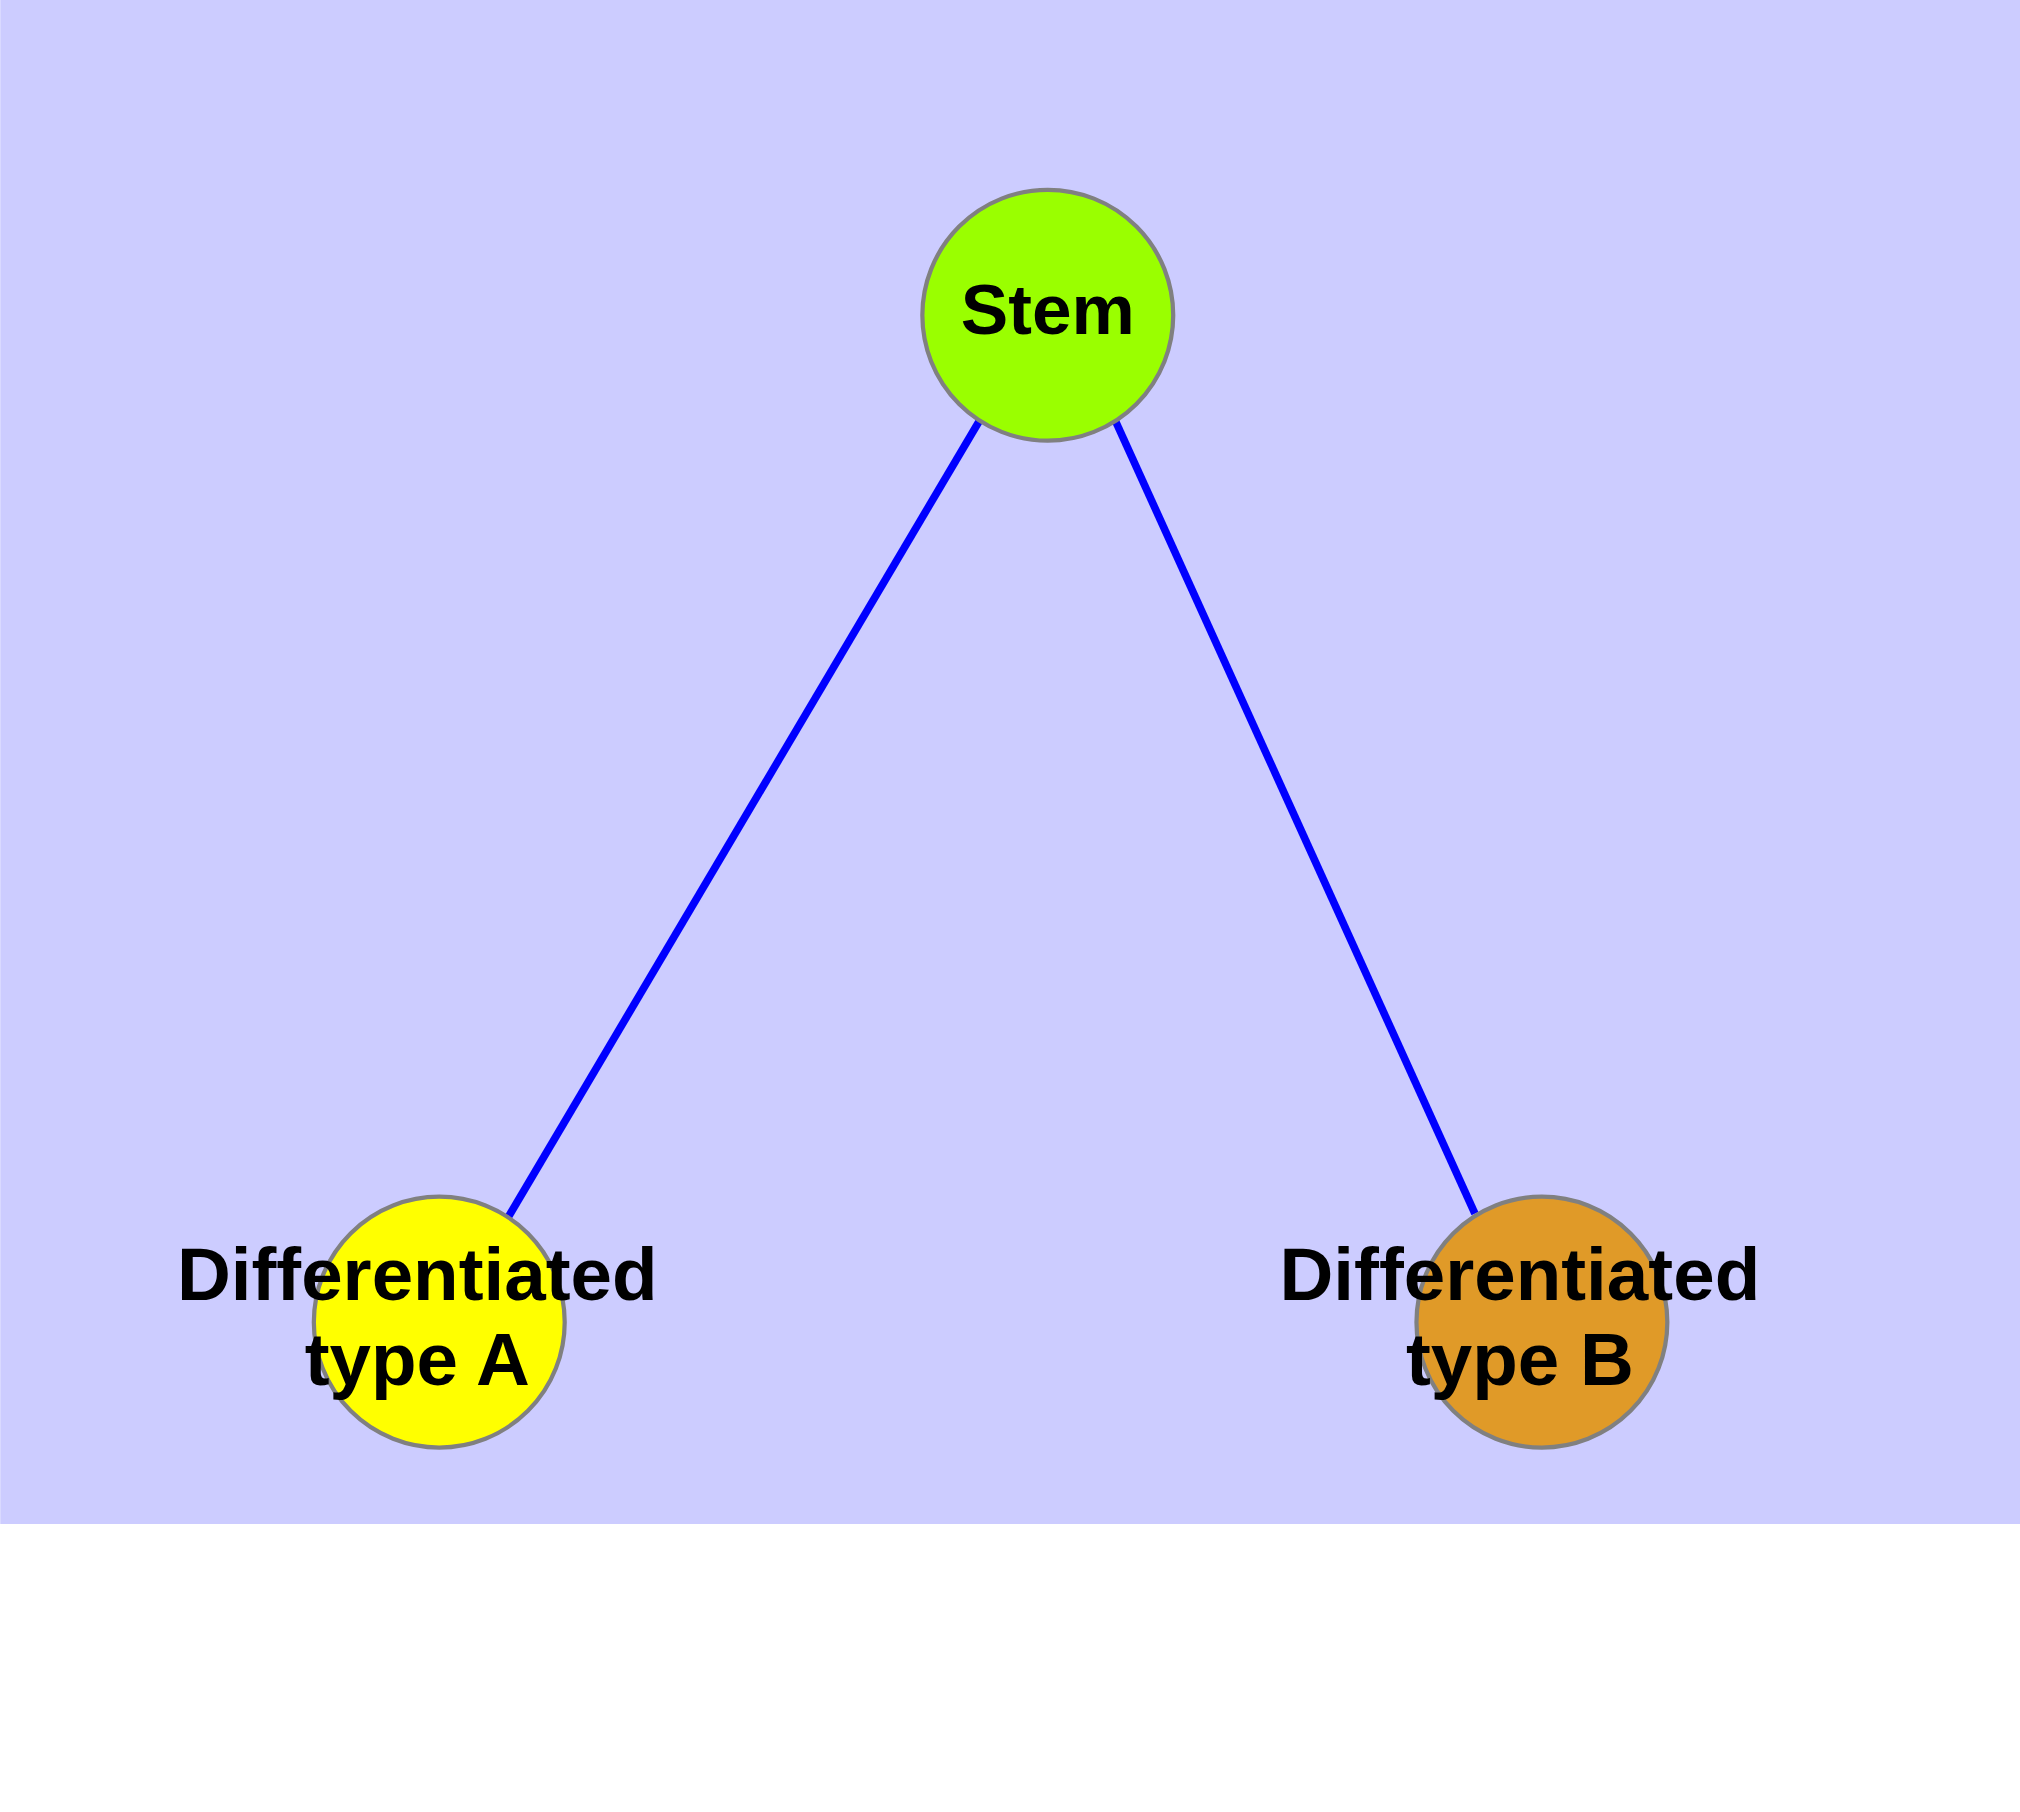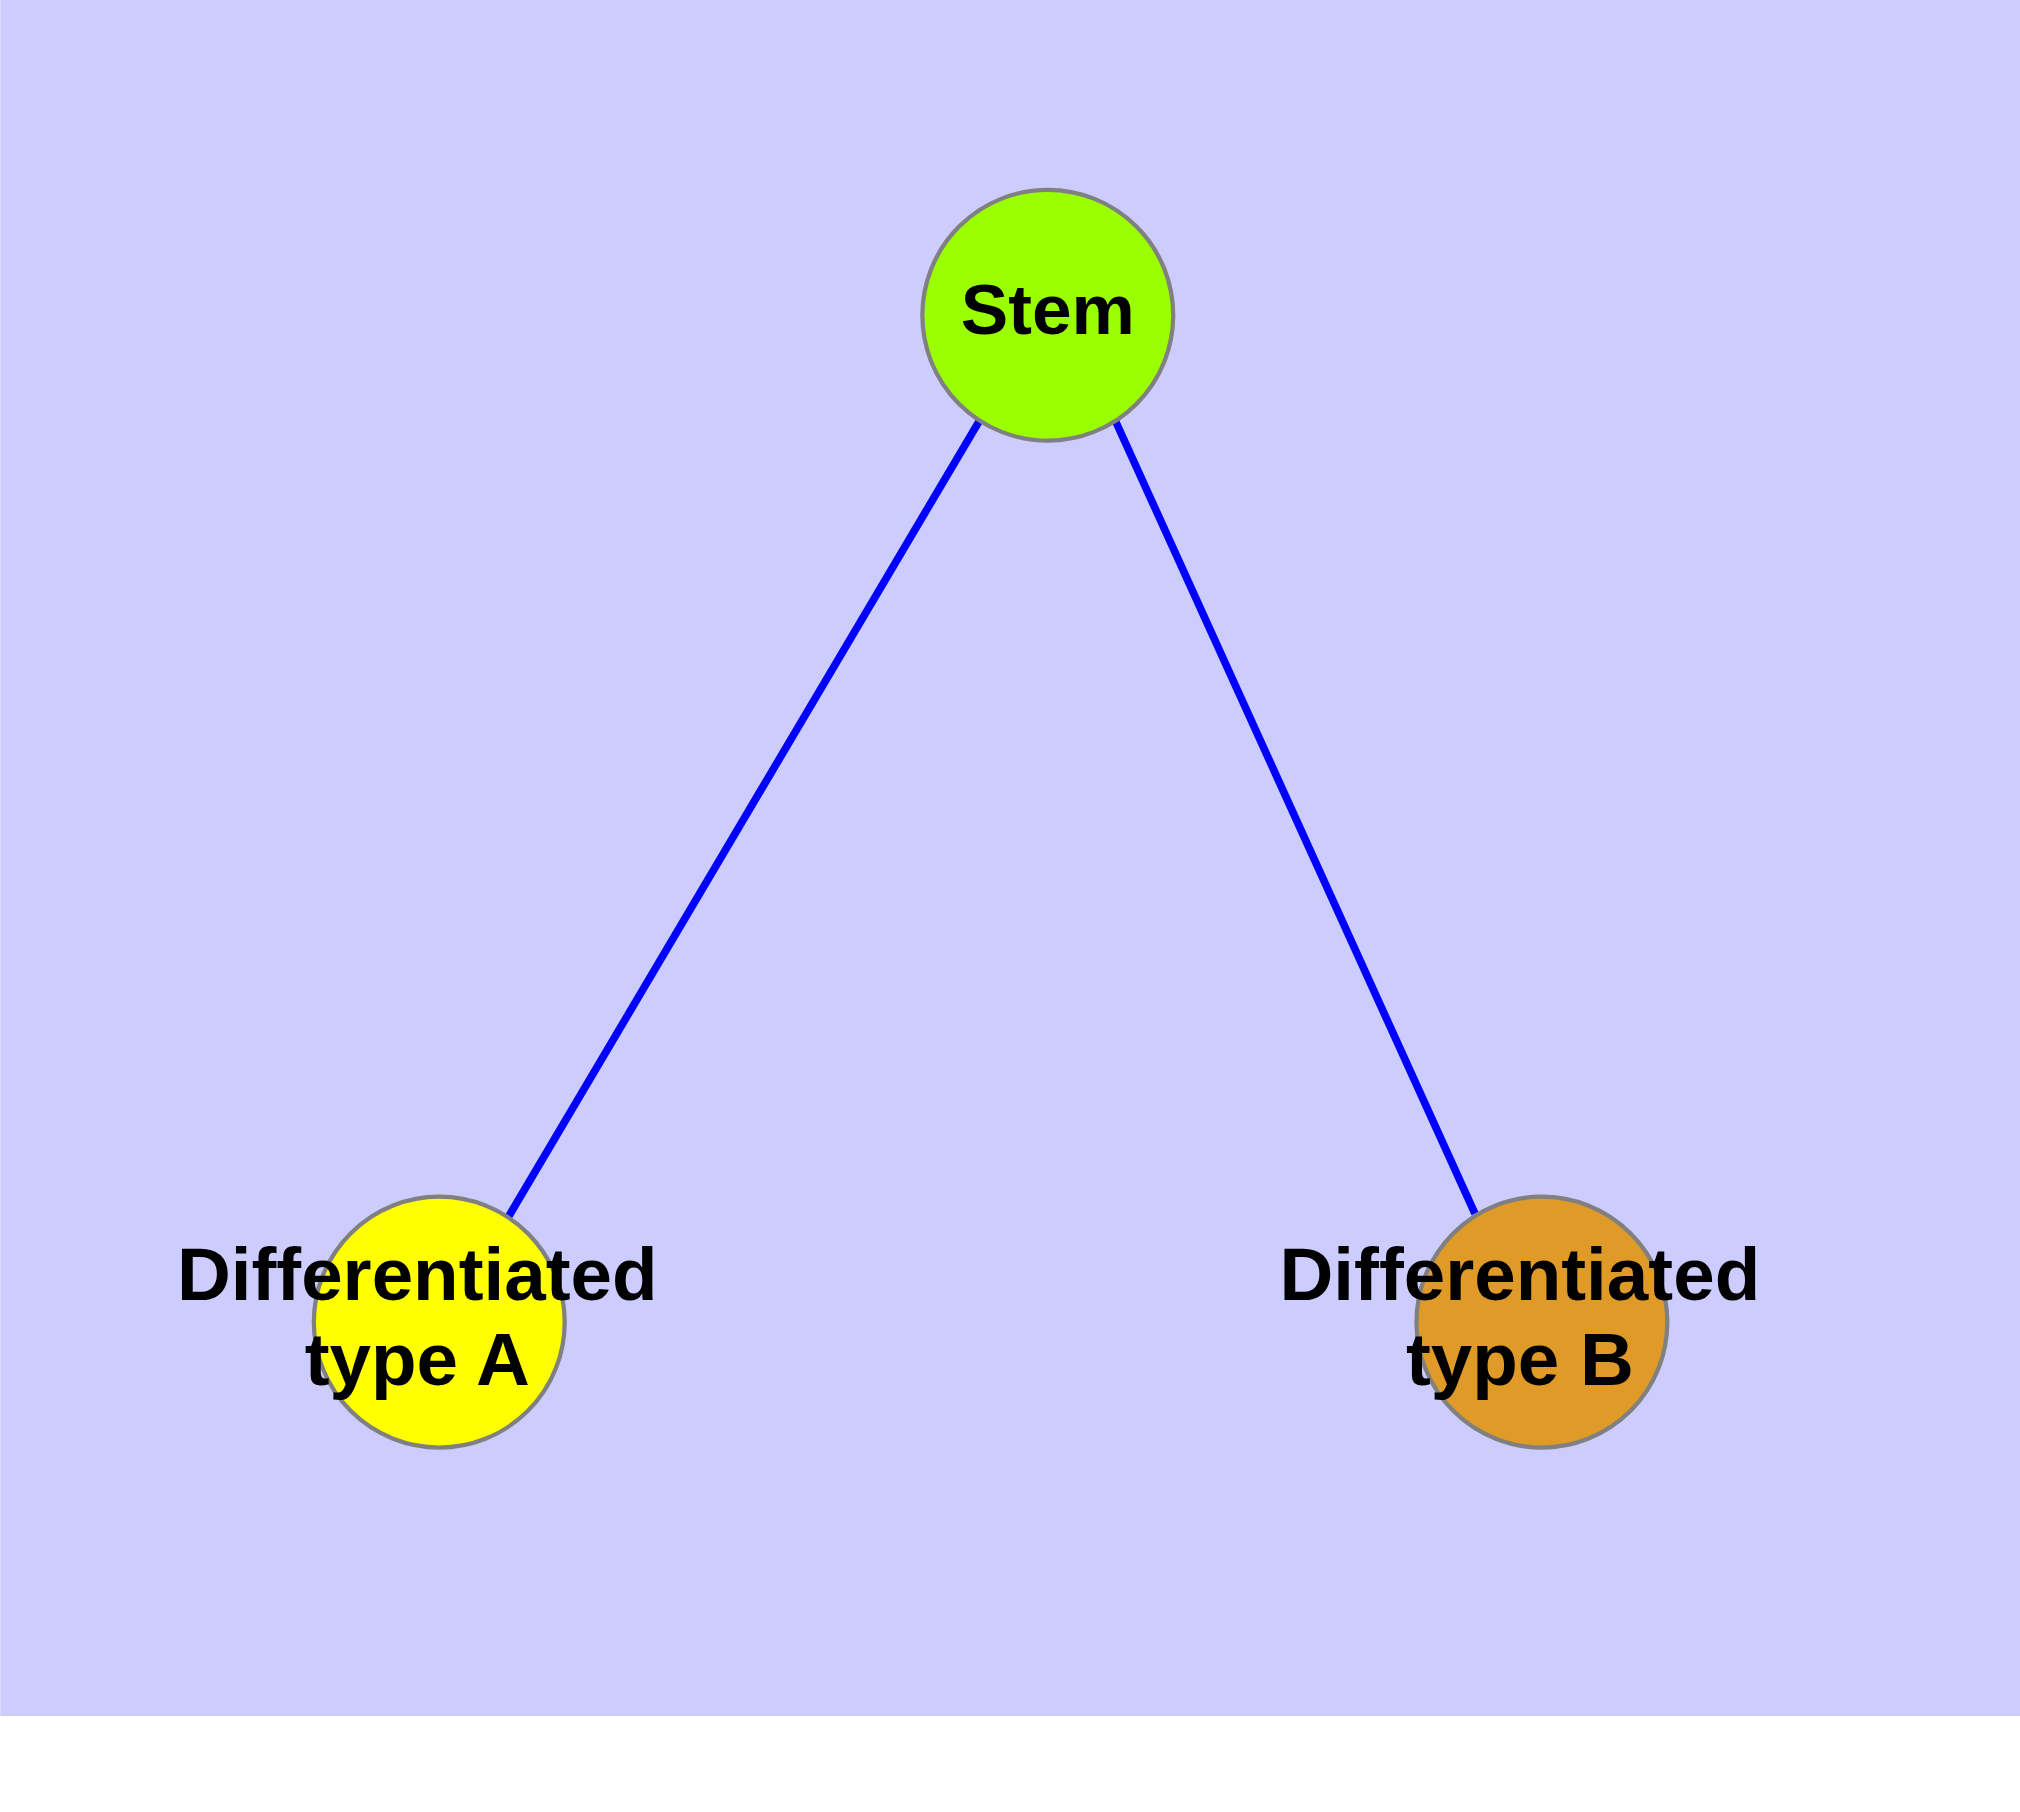--- a/index.html
+++ b/index.html
@@ -33,21 +33,21 @@
     font-family: "Liberation Sans", sans-serif;
     font-weight: bold;
     fill: #000000;
     text-anchor: middle;
     dominant-baseline: middle;
   }
 </style>
 </head>
 <body>
 
-<div id="canvas" style="width: 2021px; height: 1716px;">
+<div id="canvas" style="width: 2021px; height: 1524px;">
   <svg id="graph-svg" viewBox="0 0 2384 2138" xmlns="http://www.w3.org/2000/svg" style="width: 2021px; height: 1812px;">
 
     <rect id="bg-rect" x="0" y="0" width="2384" height="2138" fill="#CCCCFF"></rect>
 
     <g id="edges-group">
         <line x1="1155" y1="497" x2="600" y2="1435" stroke="#0000FF" stroke-width="9" class="edge-line"></line>
         <line x1="1316" y1="497" x2="1740" y2="1432" stroke="#0000FF" stroke-width="9" class="edge-line"></line>
       </g>
     <g id="nodes-group">
         <circle cx="1236" cy="372" r="148" fill="#9AFF00" stroke="#808080" stroke-width="5" class="node-circle"></circle>

